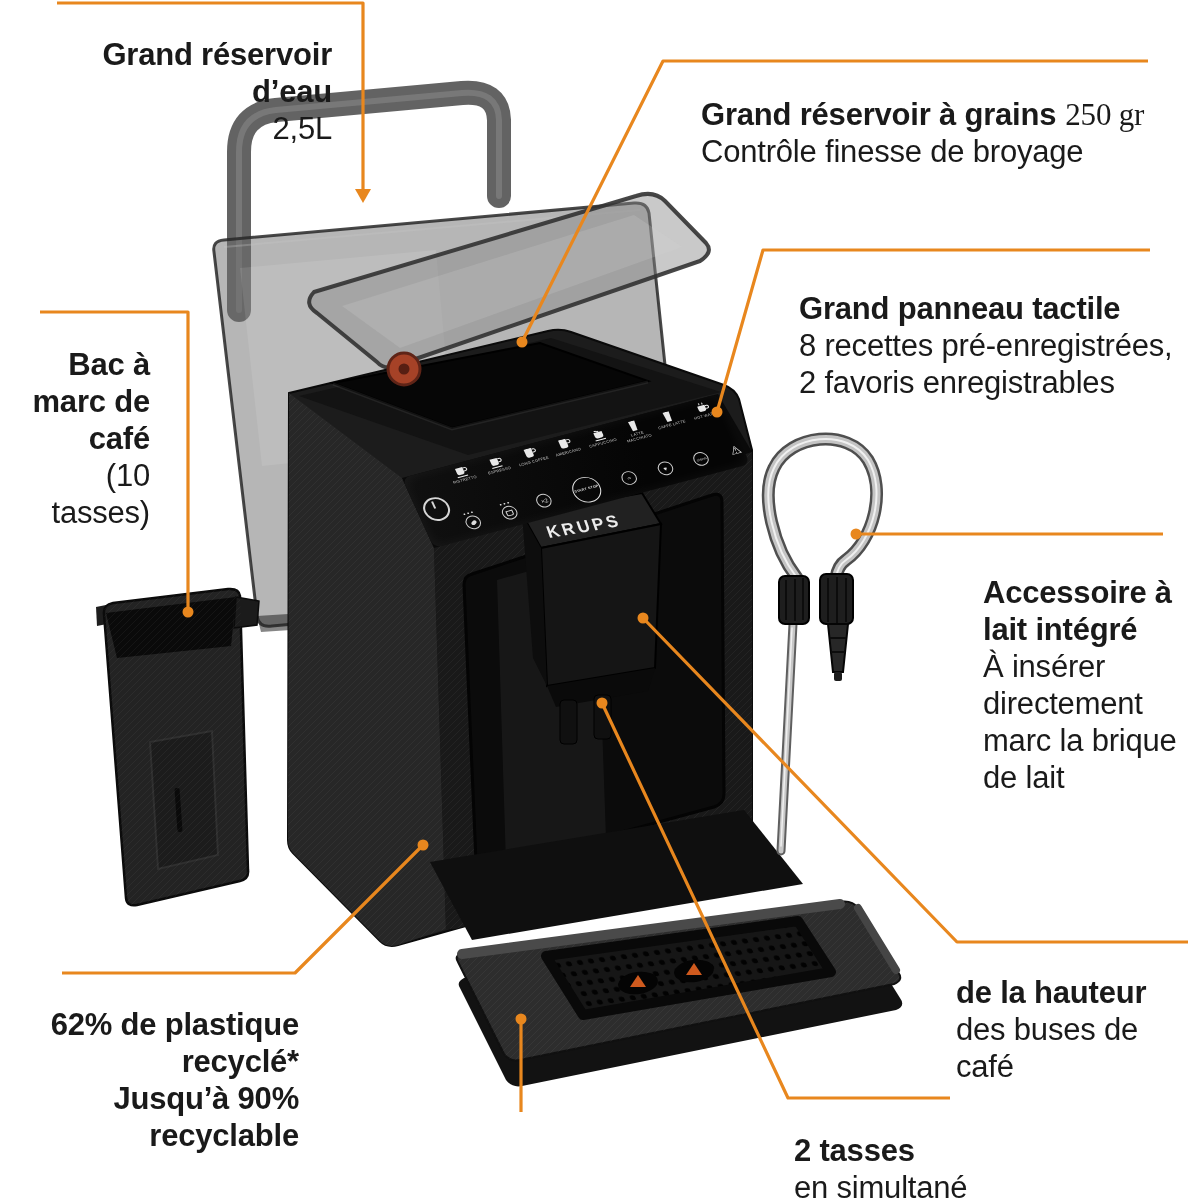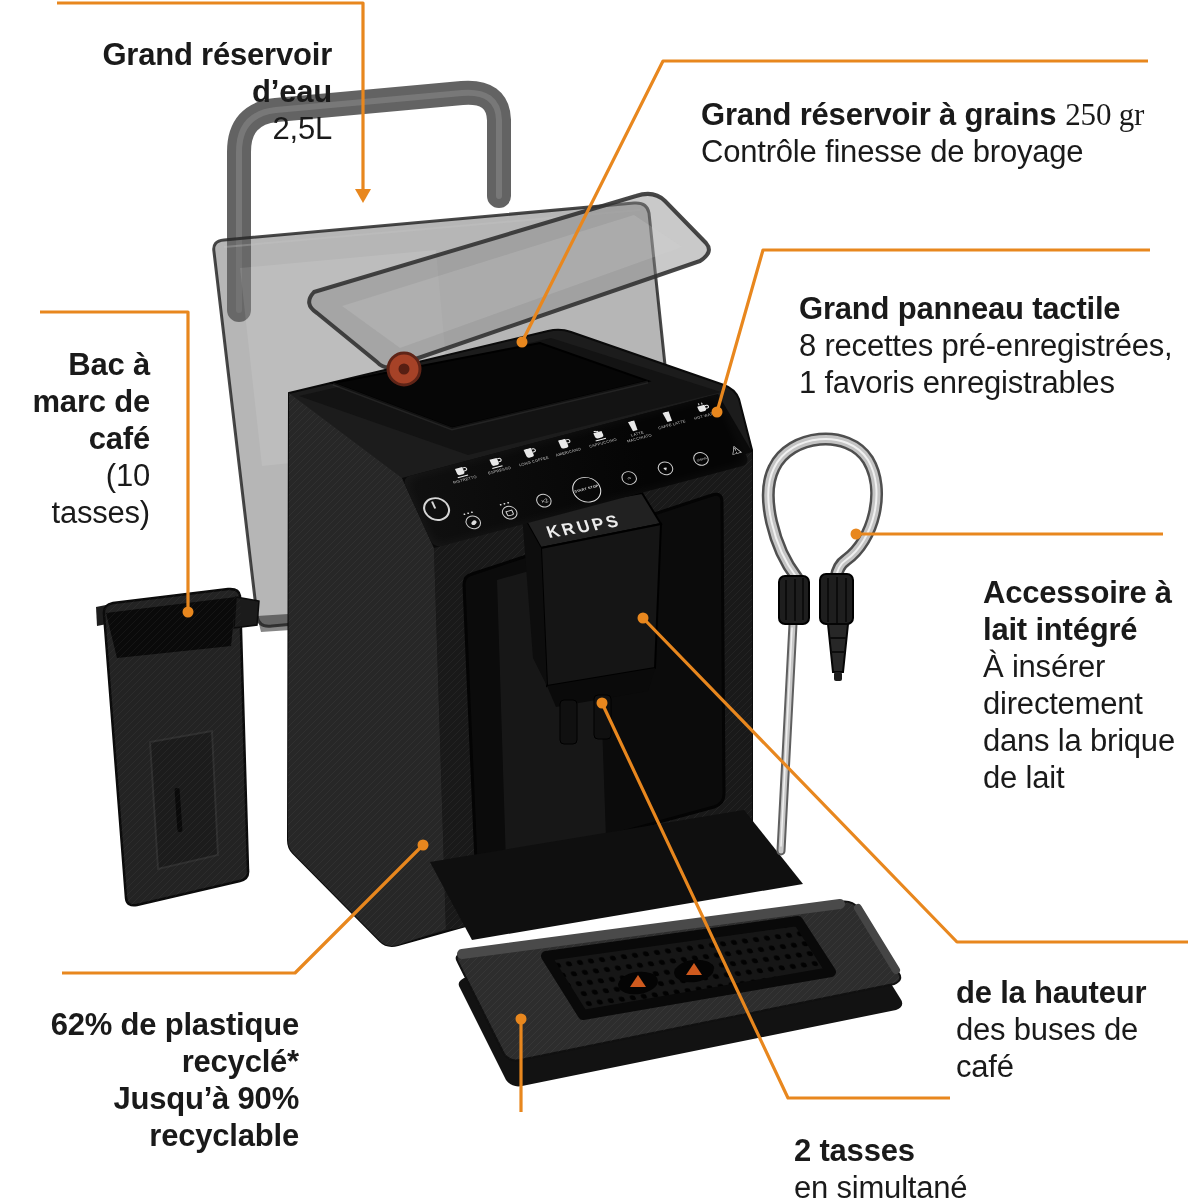--- a/index.html
+++ b/index.html
@@ -252,36 +252,36 @@
   </div>
 
   <div class="co" style="left:701px;top:68px;width:480px">
     <div><span class="b">Grand réservoir à grains</span><span class="inlinegap">250 gr</span></div>
     <div>Contrôle finesse de broyage</div>
   </div>
 
   <div class="co" style="left:799px;top:262px;width:390px">
     <div class="b">Grand panneau tactile</div>
     <div>8 recettes pré-enregistrées,</div>
-    <div>1 favoris enregistrables</div>
+    <div>2 favoris enregistrables</div>
   </div>
 
   <div class="co right" style="left:0px;top:318px;width:150px">
     <div class="b">Bac à</div>
     <div class="b">marc de</div>
     <div class="b">café</div>
     <div>(10 tasses)</div>
   </div>
 
   <div class="co" style="left:983px;top:546px;width:212px">
     <div class="b">Accessoire à</div>
     <div class="b">lait intégré</div>
     <div>À insérer</div>
     <div>directement</div>
-    <div>dans la brique</div>
+    <div>marc la brique</div>
     <div>de lait</div>
   </div>
 
   <div class="co right" style="left:0px;top:978px;width:299px">
     <div class="b">62% de plastique</div>
     <div class="b">recyclé*</div>
     <div class="b">Jusqu’à 90%</div>
     <div class="b">recyclable</div>
   </div>
 

